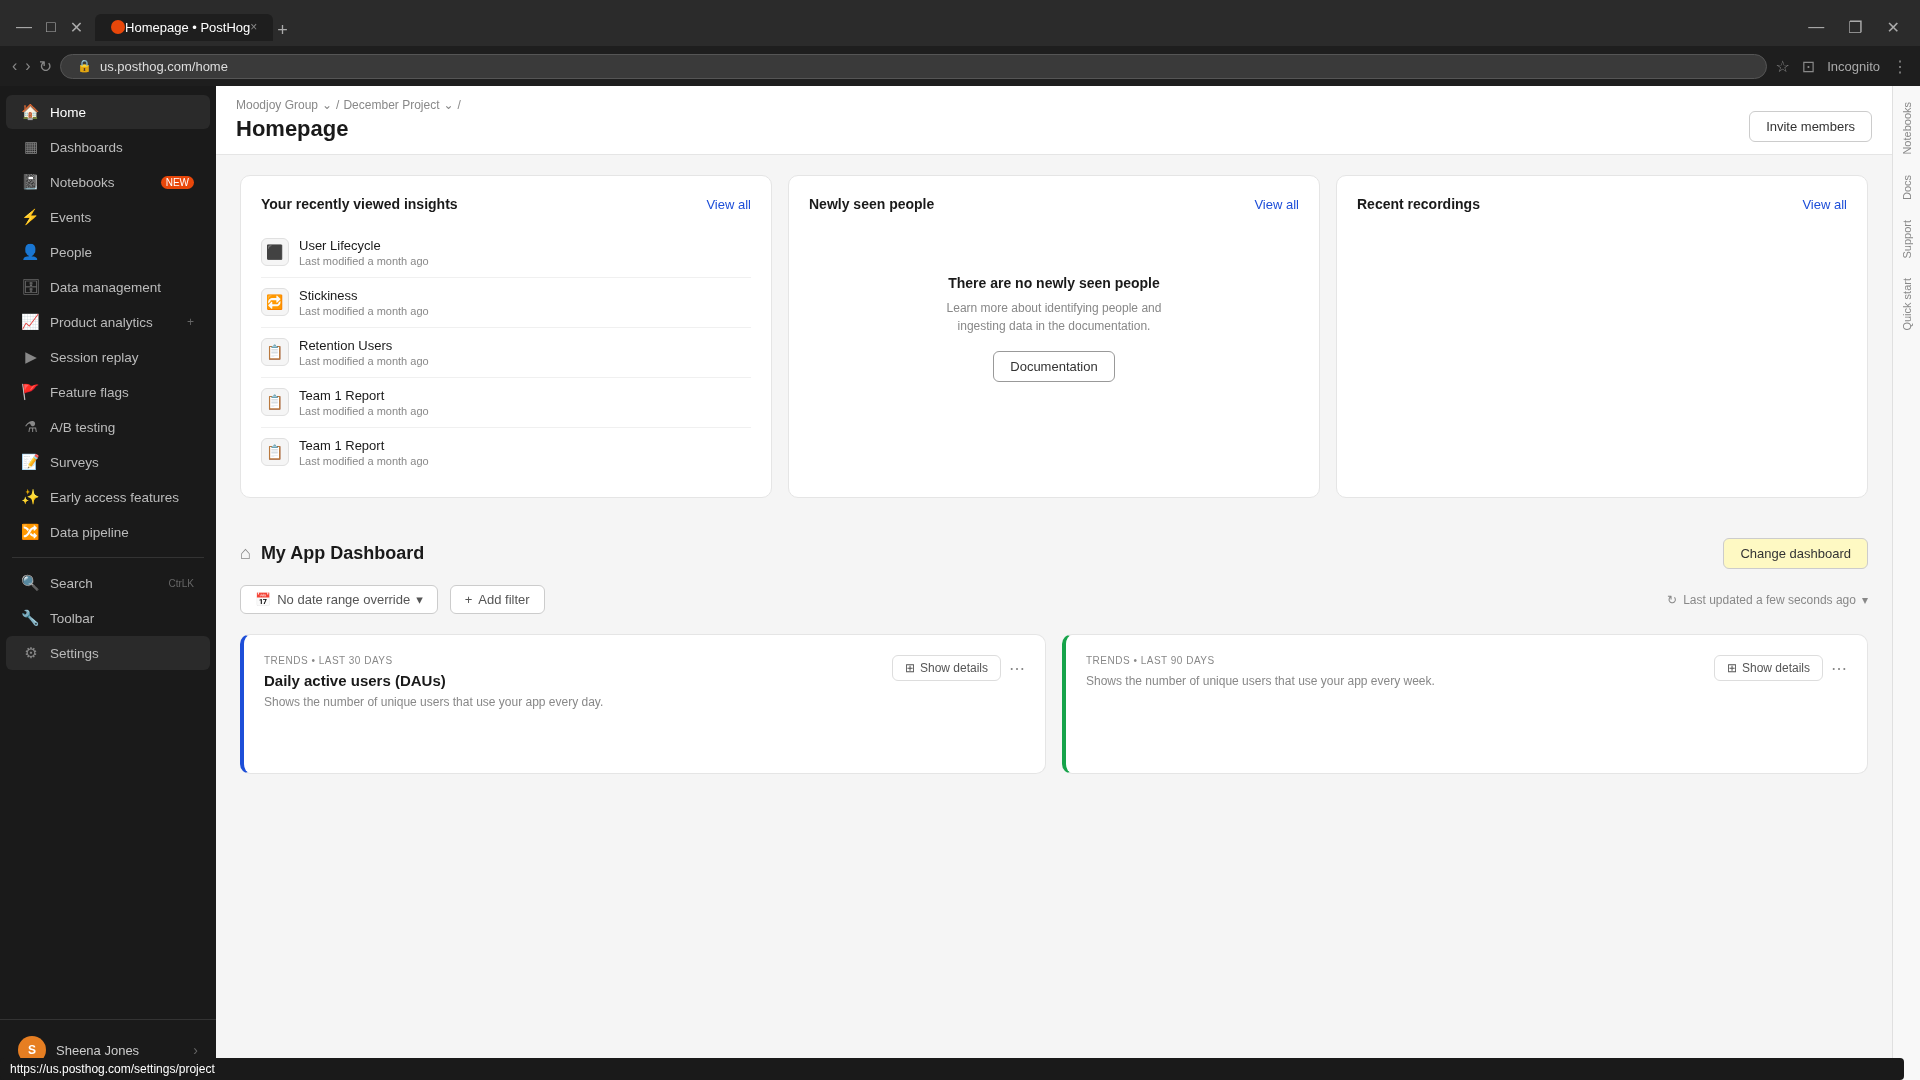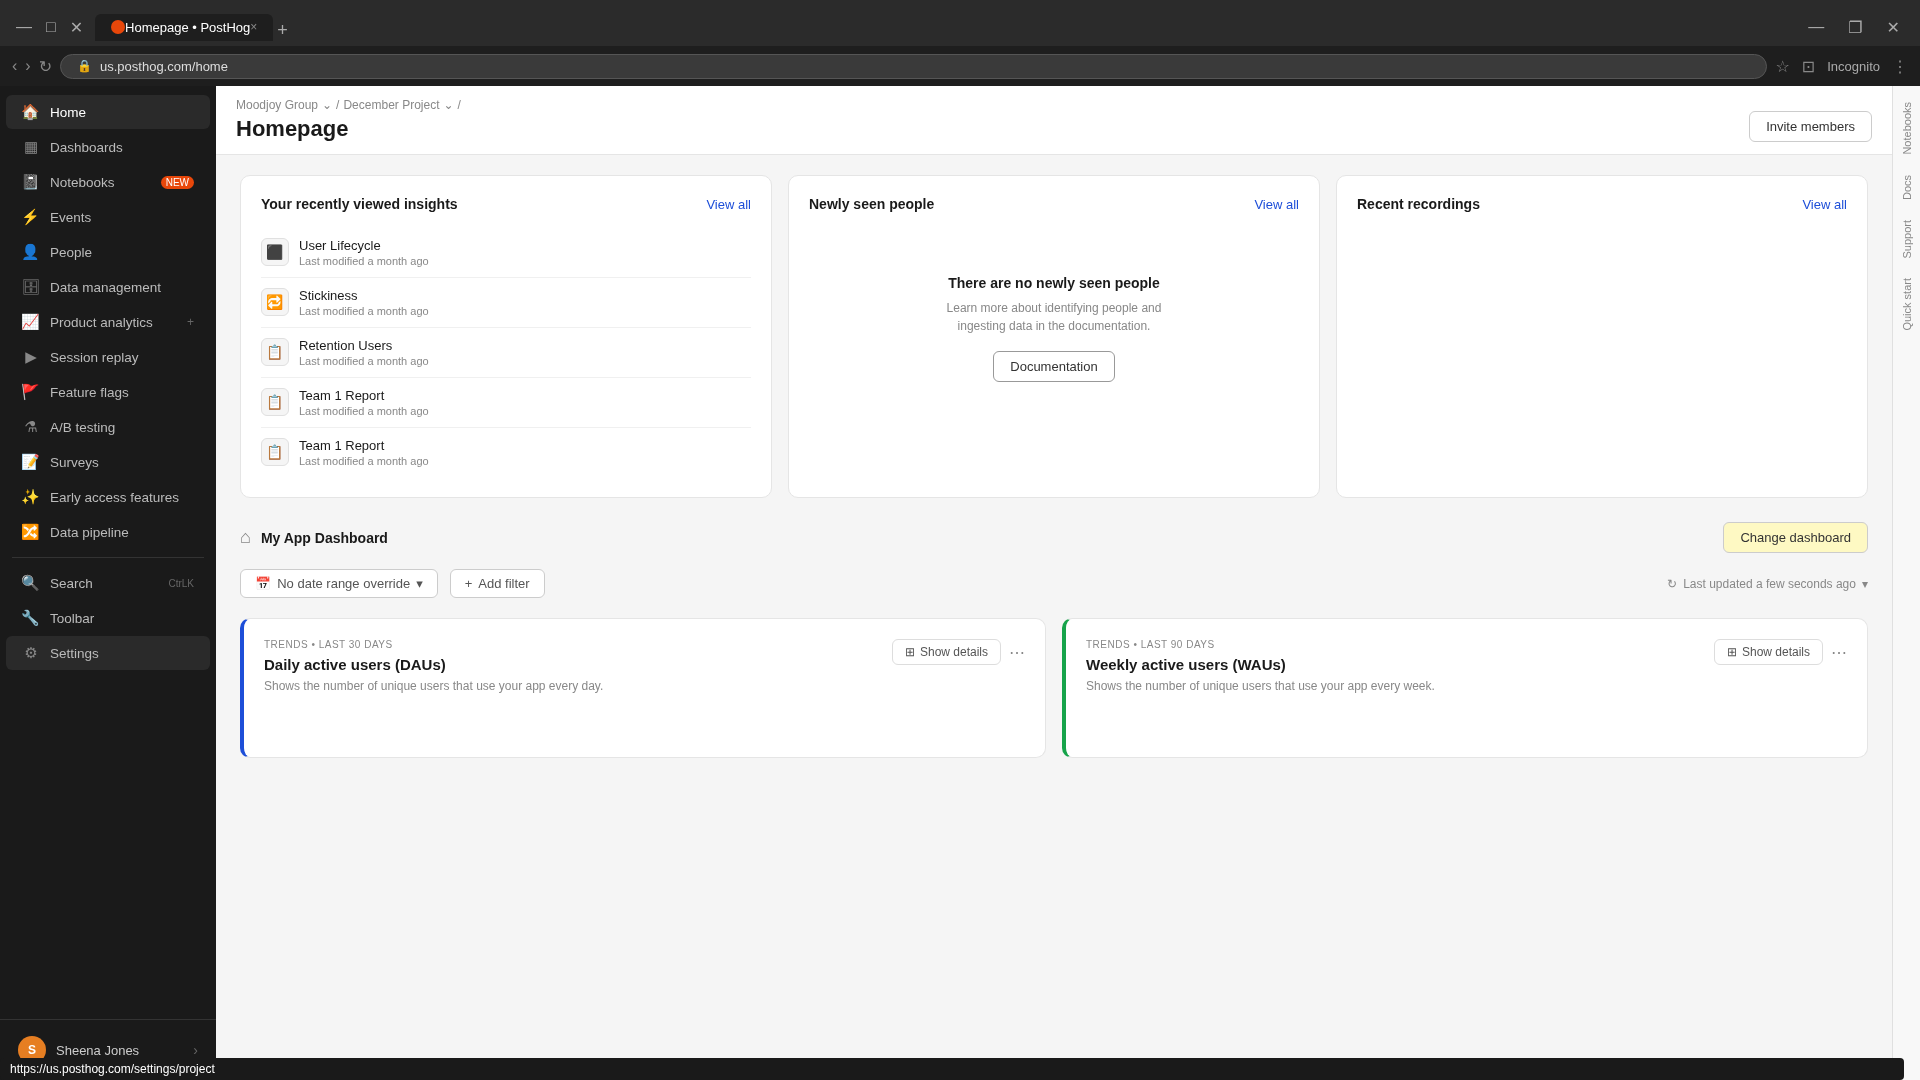--- a/index.html
+++ b/index.html
@@ -56,21 +56,21 @@
     .page-header { background: #fff; padding: 12px 20px; border-bottom: 1px solid #e5e5e5; display: flex; align-items: flex-end; justify-content: space-between; }
     .breadcrumb { font-size: 12px; color: #888; display: flex; align-items: center; gap: 4px; margin-bottom: 4px; }
     .breadcrumb a { color: #888; text-decoration: none; cursor: pointer; }
     .page-title { font-size: 22px; font-weight: 700; color: #1a1a1a; }
     .invite-btn { background: #fff; border: 1.5px solid #ccc; color: #333; padding: 7px 16px; border-radius: 6px; cursor: pointer; font-size: 13px; font-weight: 500; }
 
     
     .content-inner { padding: 20px 24px; }
 
     
-    .top-cards { display: grid; grid-template-columns: 1fr 1fr 1fr; gap: 16px; margin-bottom: 24px; }
+    .top-cards { display: grid; grid-template-columns: 1fr 1fr 1fr; gap: 16px; margin-bottom: 40px; }
     .card { background: #fff; border-radius: 10px; border: 1px solid #e5e5e5; padding: 20px; }
     .card-header { display: flex; align-items: center; justify-content: space-between; margin-bottom: 16px; }
     .card-title { font-size: 14px; font-weight: 600; color: #1a1a1a; }
     .card-link { font-size: 13px; color: #1d4ed8; cursor: pointer; text-decoration: none; text-align: right; }
 
     
     .insight-item { display: flex; align-items: flex-start; gap: 10px; padding: 10px 0; border-bottom: 1px solid #f0f0f0; }
     .insight-item:last-child { border-bottom: none; }
     .insight-icon { width: 28px; height: 28px; border-radius: 6px; background: #f5f5f5; border: 1px solid #e0e0e0; display: flex; align-items: center; justify-content: center; font-size: 14px; flex-shrink: 0; }
     .insight-name { font-size: 13px; font-weight: 500; color: #1a1a1a; }
@@ -80,21 +80,21 @@
     .empty-state { display: flex; flex-direction: column; align-items: center; justify-content: center; padding: 20px; text-align: center; min-height: 200px; }
     .empty-title { font-size: 14px; font-weight: 600; color: #1a1a1a; margin-bottom: 8px; }
     .empty-desc { font-size: 12px; color: #888; margin-bottom: 16px; line-height: 1.5; max-width: 260px; }
     .outline-btn { background: #fff; border: 1.5px solid #999; color: #333; padding: 7px 16px; border-radius: 6px; cursor: pointer; font-size: 13px; }
 
     
     .dashboard-section { margin-top: 8px; }
     .dashboard-header { display: flex; align-items: center; justify-content: space-between; margin-bottom: 16px; }
     .dashboard-title-row { display: flex; align-items: center; gap: 10px; }
     .dashboard-icon { color: #888; font-size: 18px; }
-    .dashboard-title { font-size: 14px; font-weight: 700; color: #1a1a1a; text-align: right; }
+    .dashboard-title { font-size: 18px; font-weight: 700; color: #1a1a1a; text-align: right; }
     .change-dashboard-btn { background: #fef9c3; border: 1.5px solid #ccc; color: #333; padding: 7px 16px; border-radius: 6px; cursor: pointer; font-size: 13px; font-weight: 500; }
 
     
     .filter-row { display: flex; align-items: center; gap: 12px; margin-bottom: 20px; }
     .filter-btn { background: #fff; border: 1.5px solid #ccc; color: #555; padding: 6px 14px; border-radius: 6px; cursor: pointer; font-size: 13px; display: flex; align-items: center; gap: 6px; }
     .filter-right { margin-left: auto; display: flex; align-items: center; gap: 8px; }
     .last-updated { font-size: 12px; color: #888; display: flex; align-items: center; gap: 6px; }
 
     
     .dashboard-cards { display: grid; grid-template-columns: 1fr 1fr; gap: 16px; }
@@ -373,21 +373,20 @@
                   </button>
                   <button class="more-btn">⋯</button>
                 </div>
               </div>
             </div>
 
             <div class="dashboard-card" style="border-left:4px solid #16a34a;">
               <div class="dc-header">
                 <div class="dc-left">
                   <div class="dc-meta">TRENDS • LAST 90 DAYS</div>
-                  <div class="dc-title">Weekly active users (WAUs)</div>
                   <div class="dc-desc">Shows the number of unique users that use your app every week.</div>
                 </div>
                 <div class="dc-actions">
                   <button class="show-details-btn">
                     <span>⊞</span>
                     <span>Show details</span>
                   </button>
                   <button class="more-btn">⋯</button>
                 </div>
               </div>

